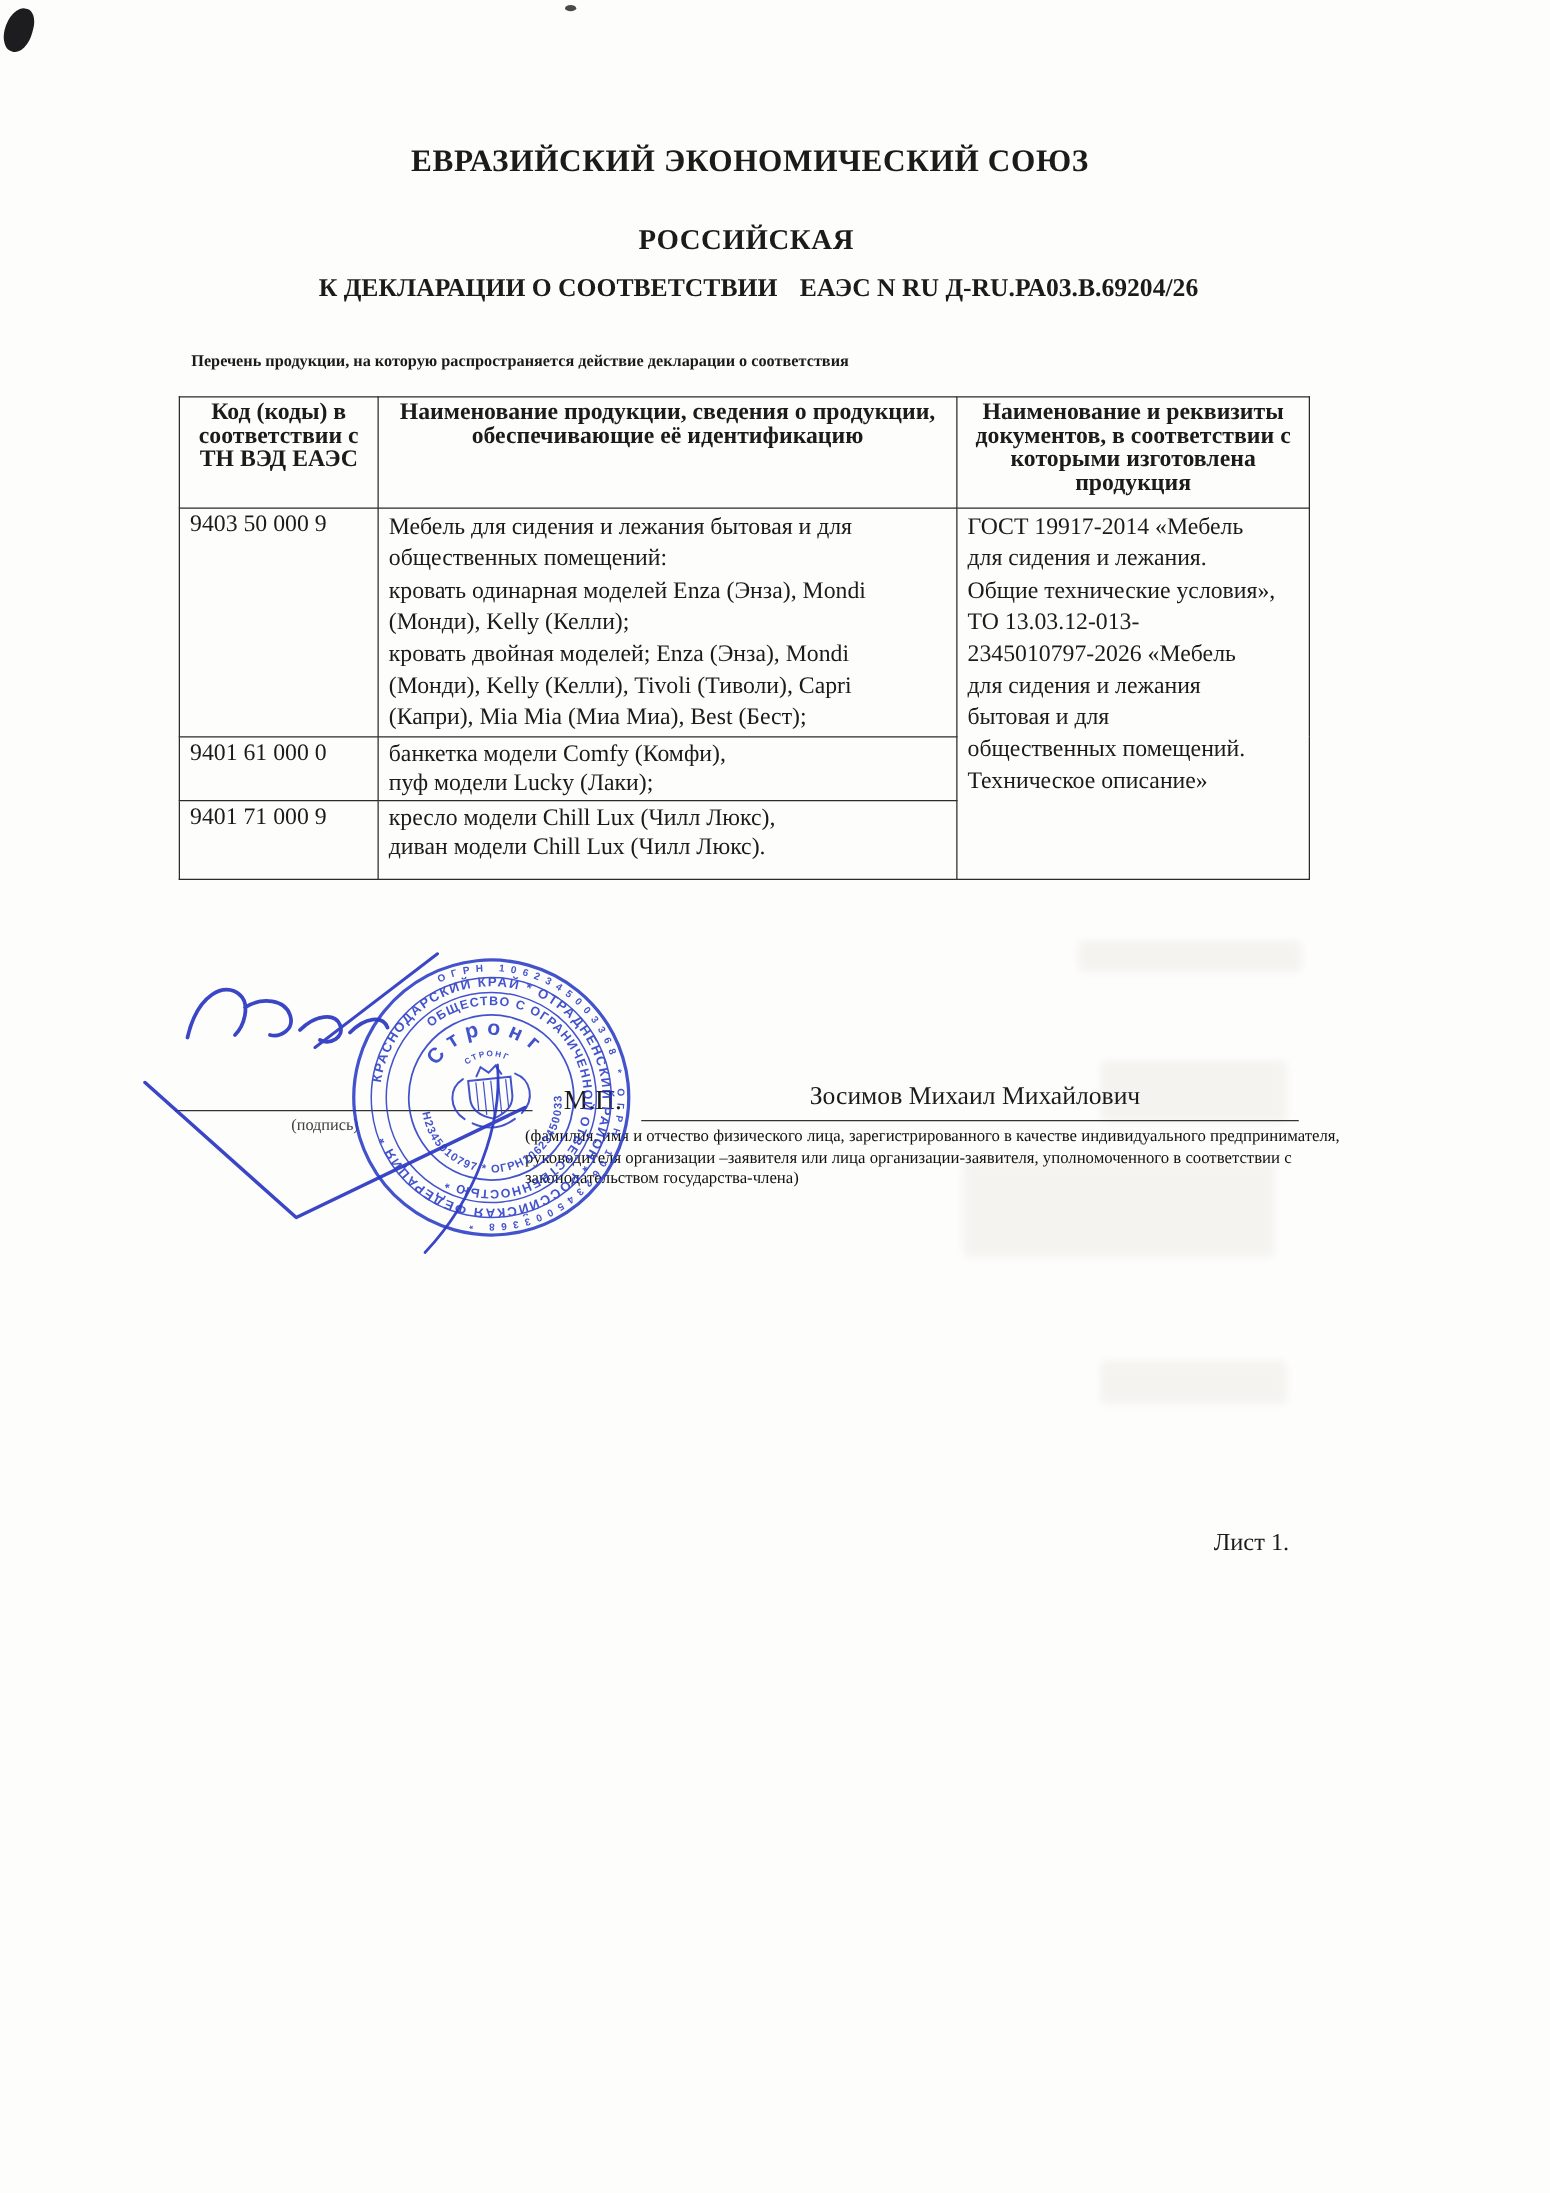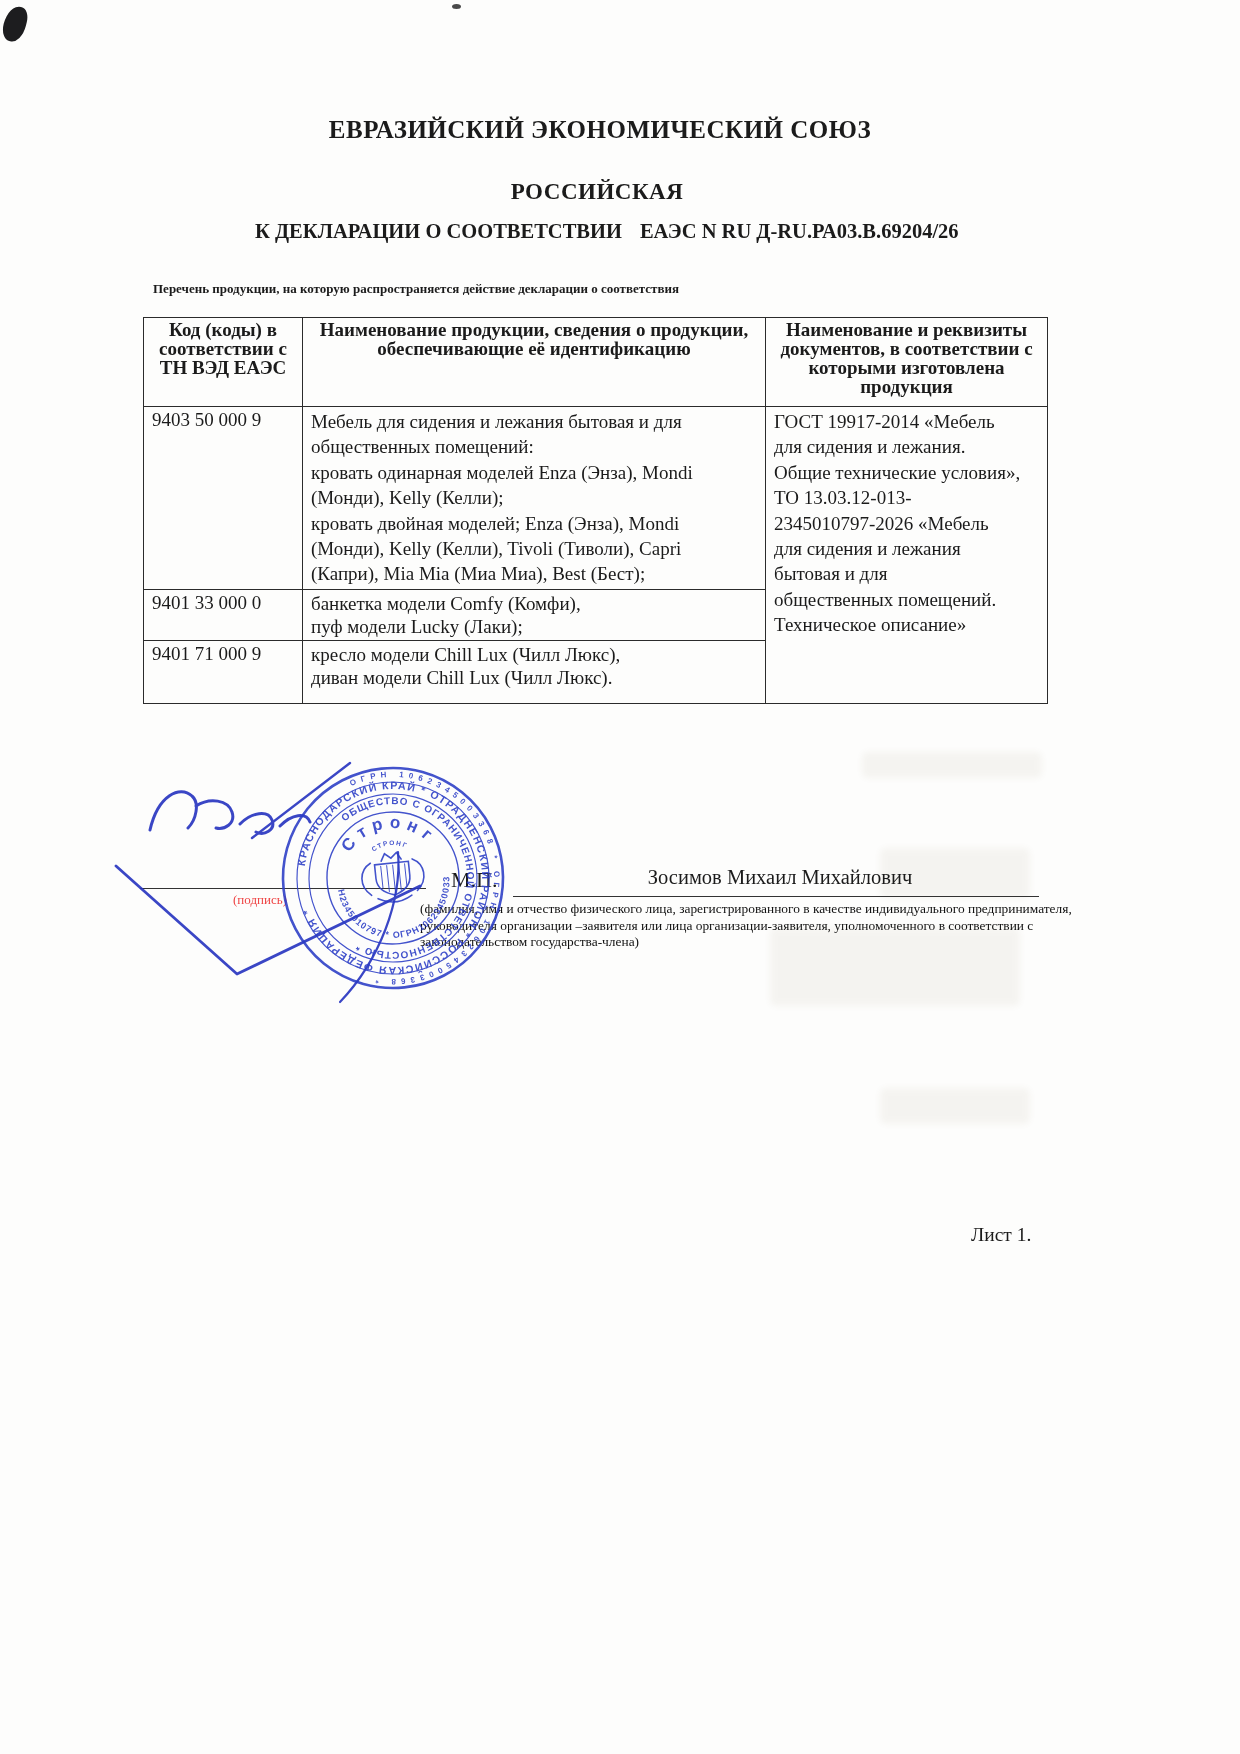--- a/index.html
+++ b/index.html
@@ -38,21 +38,21 @@
   }
   td.code{
     text-align:left;vertical-align:middle;font-size:19.5px;
   }
   td.product{line-height:25.4px;padding-left:11px;}
   td.product.compact{line-height:23px;}
   td.docs{line-height:25.4px;padding:16px 10px 8px 14px;vertical-align:top;}
 
   
   .sig-line{left:140px;top:888px;width:286px;border-top:1.6px solid #333;height:0;}
-  .podpis{left:195px;top:892px;width:130px;font-size:13px;color:#ef4444;}
+  .podpis{left:195px;top:892px;width:130px;font-size:13px;color:#404040;}
   .mp{left:451px;top:867px;font-size:22px;}
   .fio{
     left:500px;top:866px;width:560px;font-size:20.5px;text-align:center;
     padding-bottom:3px;
   }
   .fio-underline{left:513px;top:896px;width:526px;border-top:1.6px solid #333;height:0;}
   .fio-note{
     left:420px;top:901px;width:656px;font-size:13.4px;line-height:16.6px;
     text-align:left;color:#111;
   }
@@ -123,21 +123,21 @@
 для сидения и лежания.
 Общие технические условия»,
 ТО 13.03.12-013-
 2345010797-2026 «Мебель
 для сидения и лежания
 бытовая и для
 общественных помещений.
 Техническое описание»</td>
   </tr>
   <tr>
-    <td class="code" style="height:46px">9401 33 000 0</td>
+    <td class="code" style="height:46px">9401 61 000 0</td>
     <td class="product compact ws">банкетка модели Comfy (Комфи),
 пуф модели Lucky (Лаки);</td>
   </tr>
   <tr>
     <td class="code" style="height:58px">9401 71 000 9</td>
     <td class="product compact ws">кресло модели Chill Lux (Чилл Люкс),
 диван модели Chill Lux (Чилл Люкс).</td>
   </tr>
 </tbody>
   </table>

